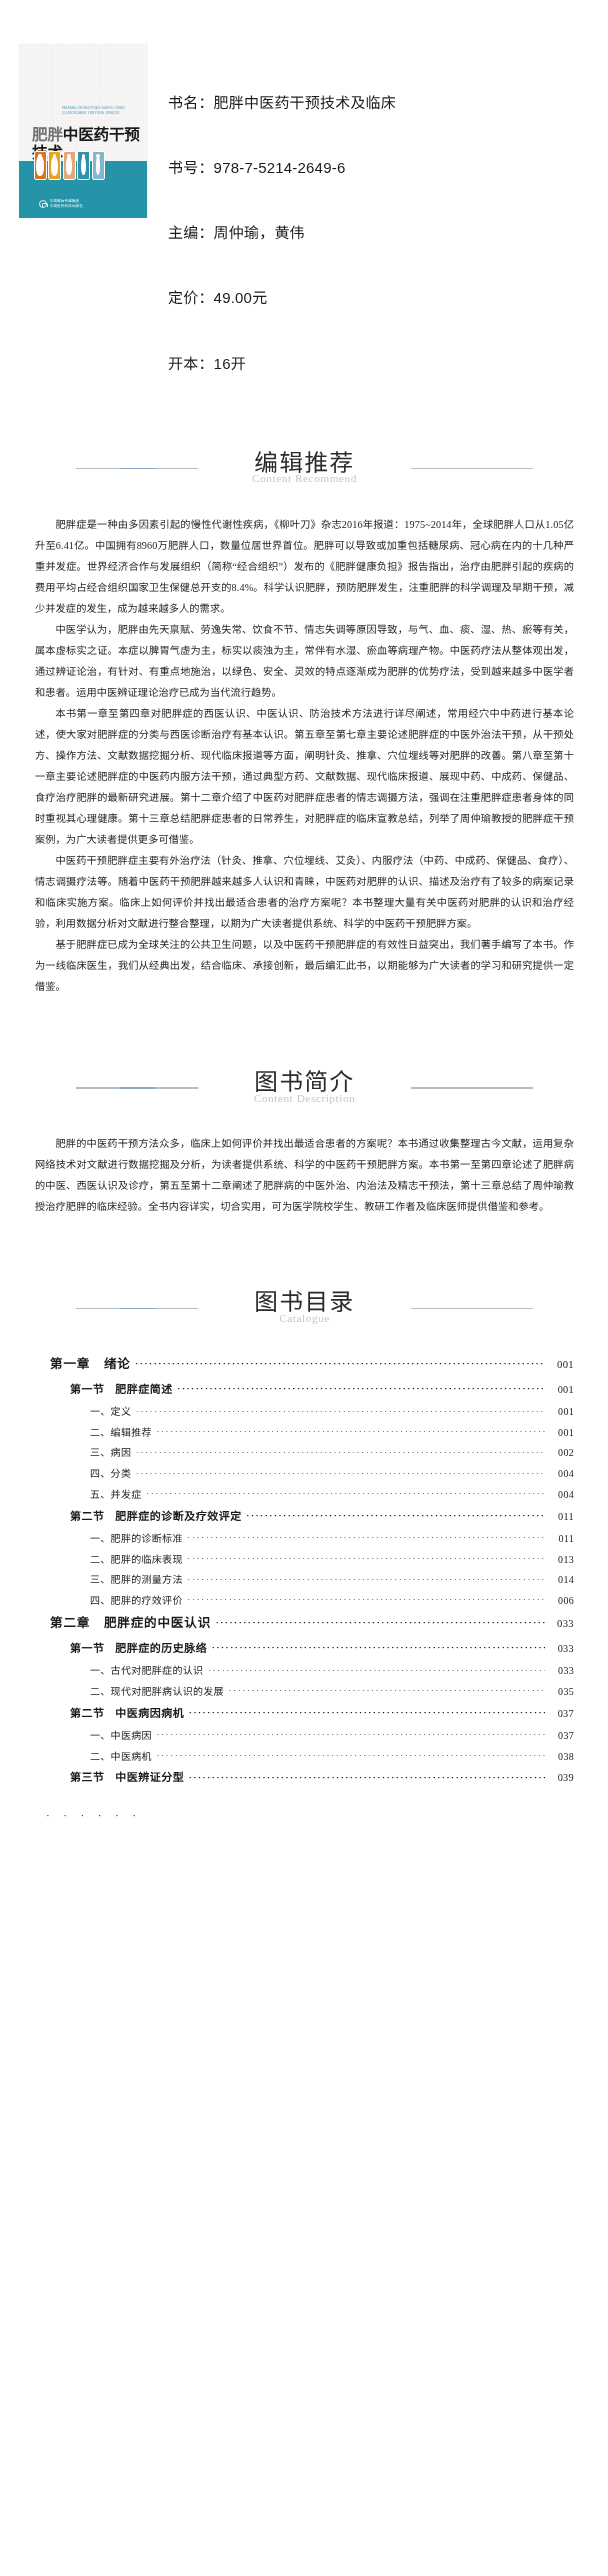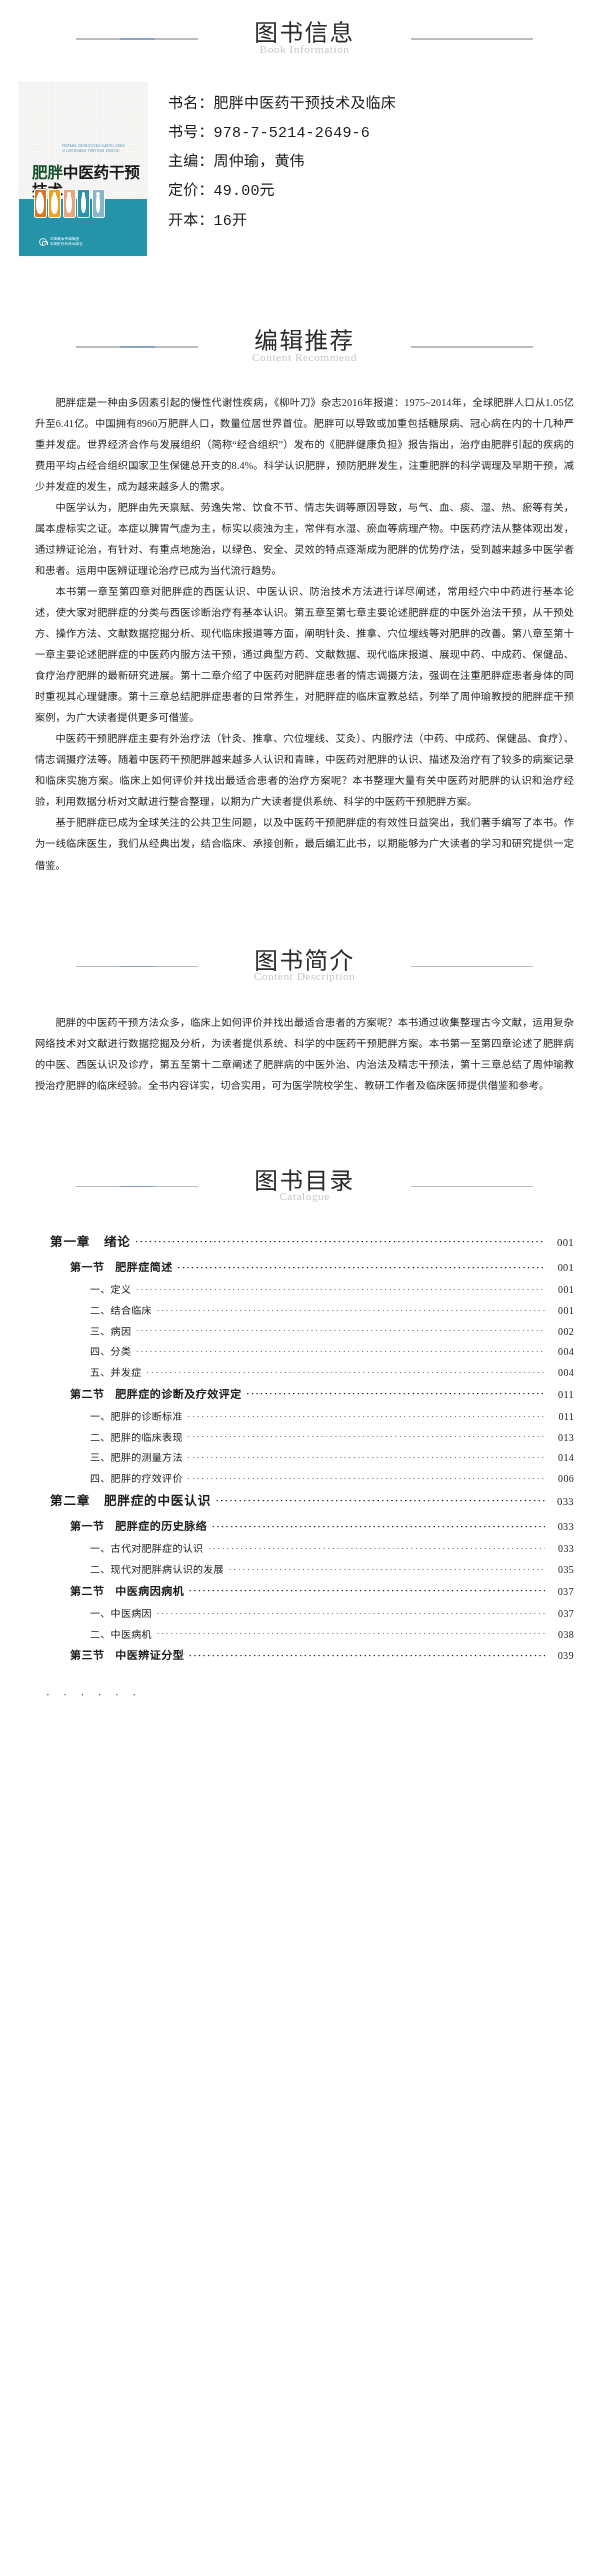--- a/index.html
+++ b/index.html
@@ -109,21 +109,21 @@
     left: 13px; top: 82px;
     right: 4.6px;
     font-family: "Liberation Sans", "DejaVu Sans", sans-serif;
     font-weight: bold;
     font-size: 15.6px;
     line-height: 1.18;
     letter-spacing: -0.2px;
     color: #1a1a1a;
     text-align: left;
   }
-  .cover-title .hl { color: #14532d; }
+  .cover-title .hl { color: #737373; }
   .cover-editors {
     position: absolute;
     left: 48px; top: 124px;
     font-family: "Liberation Sans", "DejaVu Sans", sans-serif;
     font-weight: bold;
     font-size: 5.3px;
     letter-spacing: 0.6px;
     color: #1d1d1d;
   }
   .cover-bottom {
@@ -201,26 +201,27 @@
     letter-spacing: 0.2px;
   }
 
   .meta {
     margin-left: 21px;
     padding-top: 7.6px;
     flex: 1 1 auto;
     overflow: hidden;
   }
   .meta-line {
-    font-family: Liberation Mono, monospace;
+    font-family: Liberation Sans, sans-serif;
     font-size: 15px;
     line-height: 1.95;
     color: #1c1c1c;
     white-space: nowrap;
     letter-spacing: 0.2px;
+    margin-top: 36px;
   }
 
   
   .body-block {
     padding: 0 35px 0 35px;
     margin-top: 26px;
   }
   .body-block p {
     font-family: "Liberation Serif", "DejaVu Serif", serif;
     font-size: 10.2px;
@@ -285,30 +286,20 @@
     color: #1c1c1c;
     font-family: "Liberation Serif", "DejaVu Serif", serif;
   }
 </style>
 </head>
 <body>
 
 <div class="page">
 
   <div class="gap-sm"></div>
-  <div class="section-head">
-    <div class="sh-inner">
-      <div class="sh-cn">图书信息</div>
-      <div class="sh-en">Book Information</div>
-    </div>
-    <div class="sh-rules">
-      <span class="sh-rule left"></span>
-      <span class="sh-rule right"></span>
-    </div>
-  </div>
 
   <div class="book-row">
     <div class="cover-wrap">
       <div class="cover">
         <div class="cover-pinyin">
           <div>FEIPANG ZHONGYIYAO GANYU JISHU</div>
           <div>JI LINCHUANG YUNYONG JINGCUI</div>
         </div>
         <div class="cover-title">
           <div><span class="hl">肥胖</span><span>中医药干预技术</span></div>
@@ -415,21 +406,21 @@
         <span class="toc-label"><span class="num">第一节</span><span>肥胖症简述</span></span>
         <span class="toc-dots">························································································································</span>
         <span class="toc-page">001</span>
       </div>
       <div class="toc-item lvl-sub">
         <span class="toc-label"><span>一、定义</span></span>
         <span class="toc-dots">························································································································</span>
         <span class="toc-page">001</span>
       </div>
       <div class="toc-item lvl-sub">
-        <span class="toc-label"><span>二、结合临床</span></span>
+        <span class="toc-label"><span>二、编辑推荐</span></span>
         <span class="toc-dots">························································································································</span>
         <span class="toc-page">001</span>
       </div>
       <div class="toc-item lvl-sub">
         <span class="toc-label"><span>三、病因</span></span>
         <span class="toc-dots">························································································································</span>
         <span class="toc-page">002</span>
       </div>
       <div class="toc-item lvl-sub">
         <span class="toc-label"><span>四、分类</span></span>

